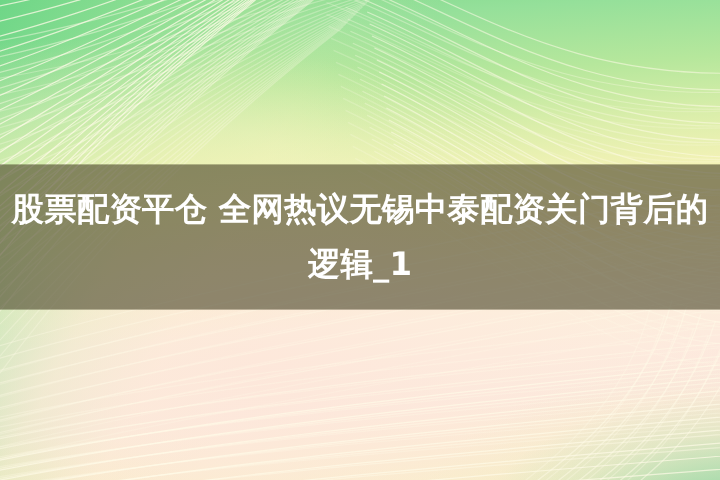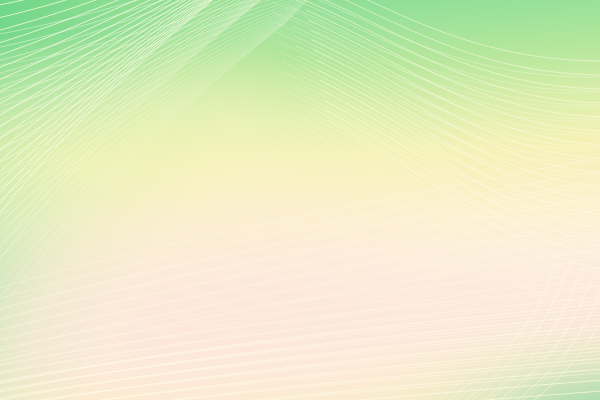--- a/index.html
+++ b/index.html
@@ -267,14 +267,17 @@
         <g opacity="0.50">
           <use href="#br-ripples"></use>
         </g>
         <g opacity="0.32" transform="translate(-18,6)">
           <use href="#br-ripples"></use>
         </g>
       </g>
     </svg>
   </div>
 
+  <div class="text-band">
+    <h1 class="headline">股票配资平仓 全网热议无锡中泰配资关门背后的逻辑_1</h1>
+  </div>
 
 </div>
 
 </body></html>

